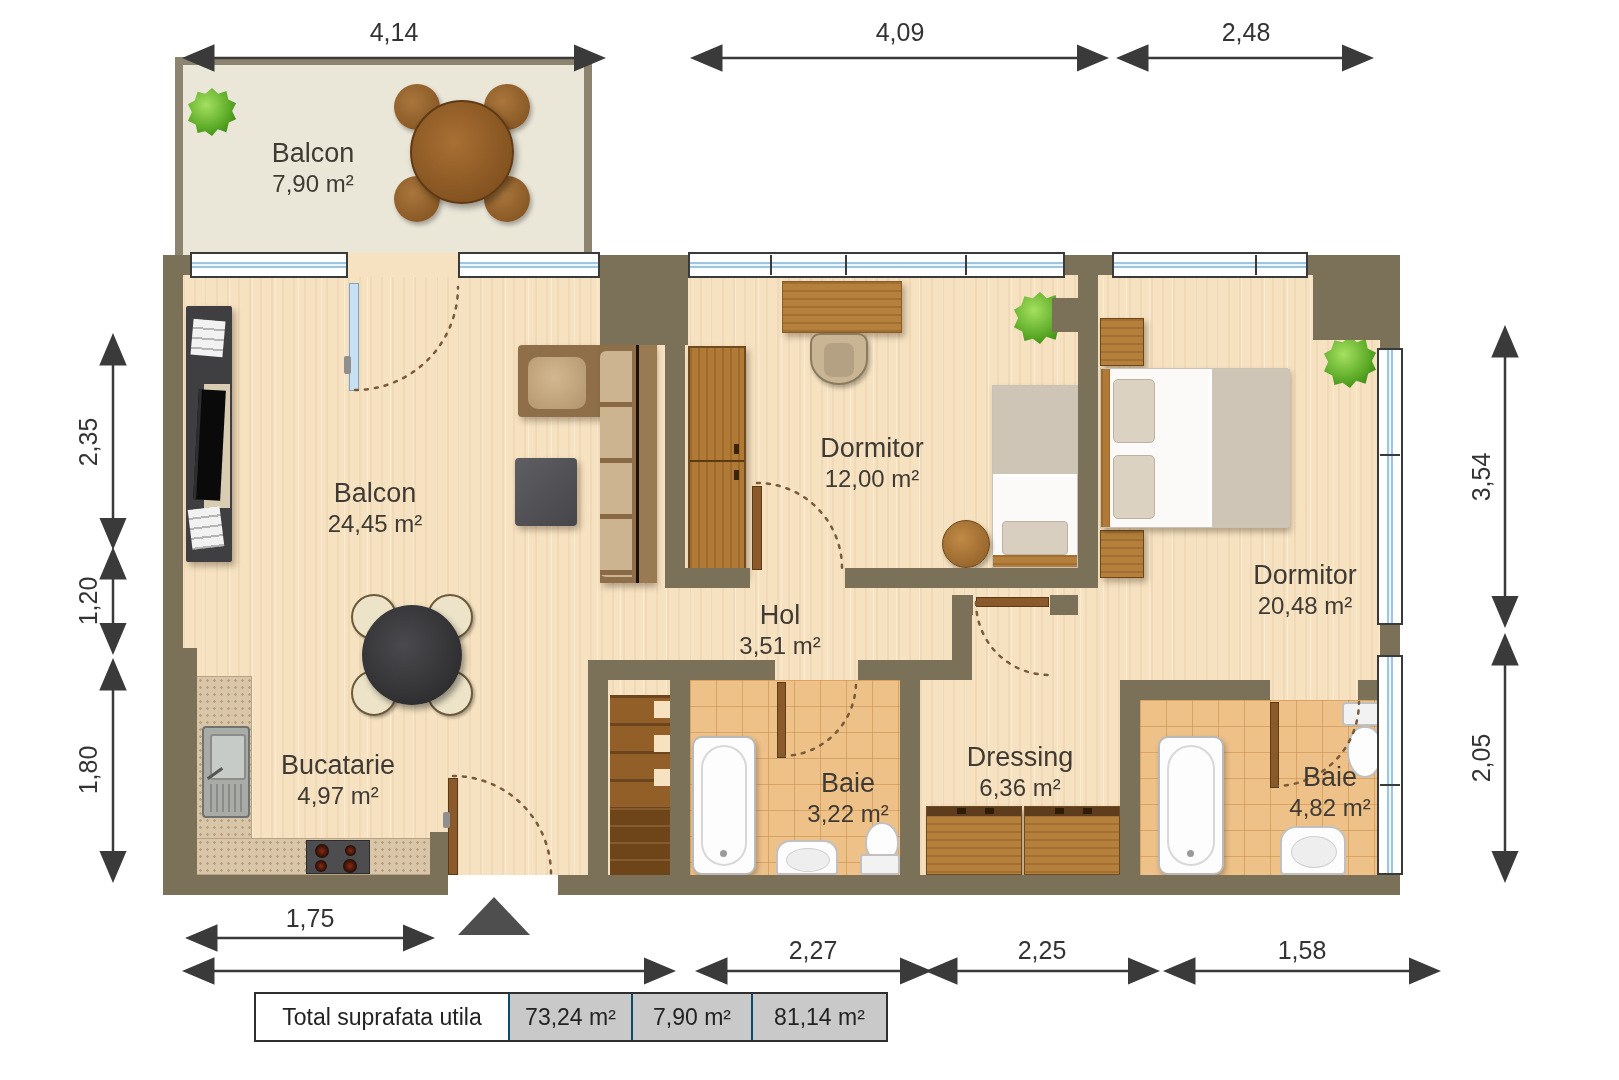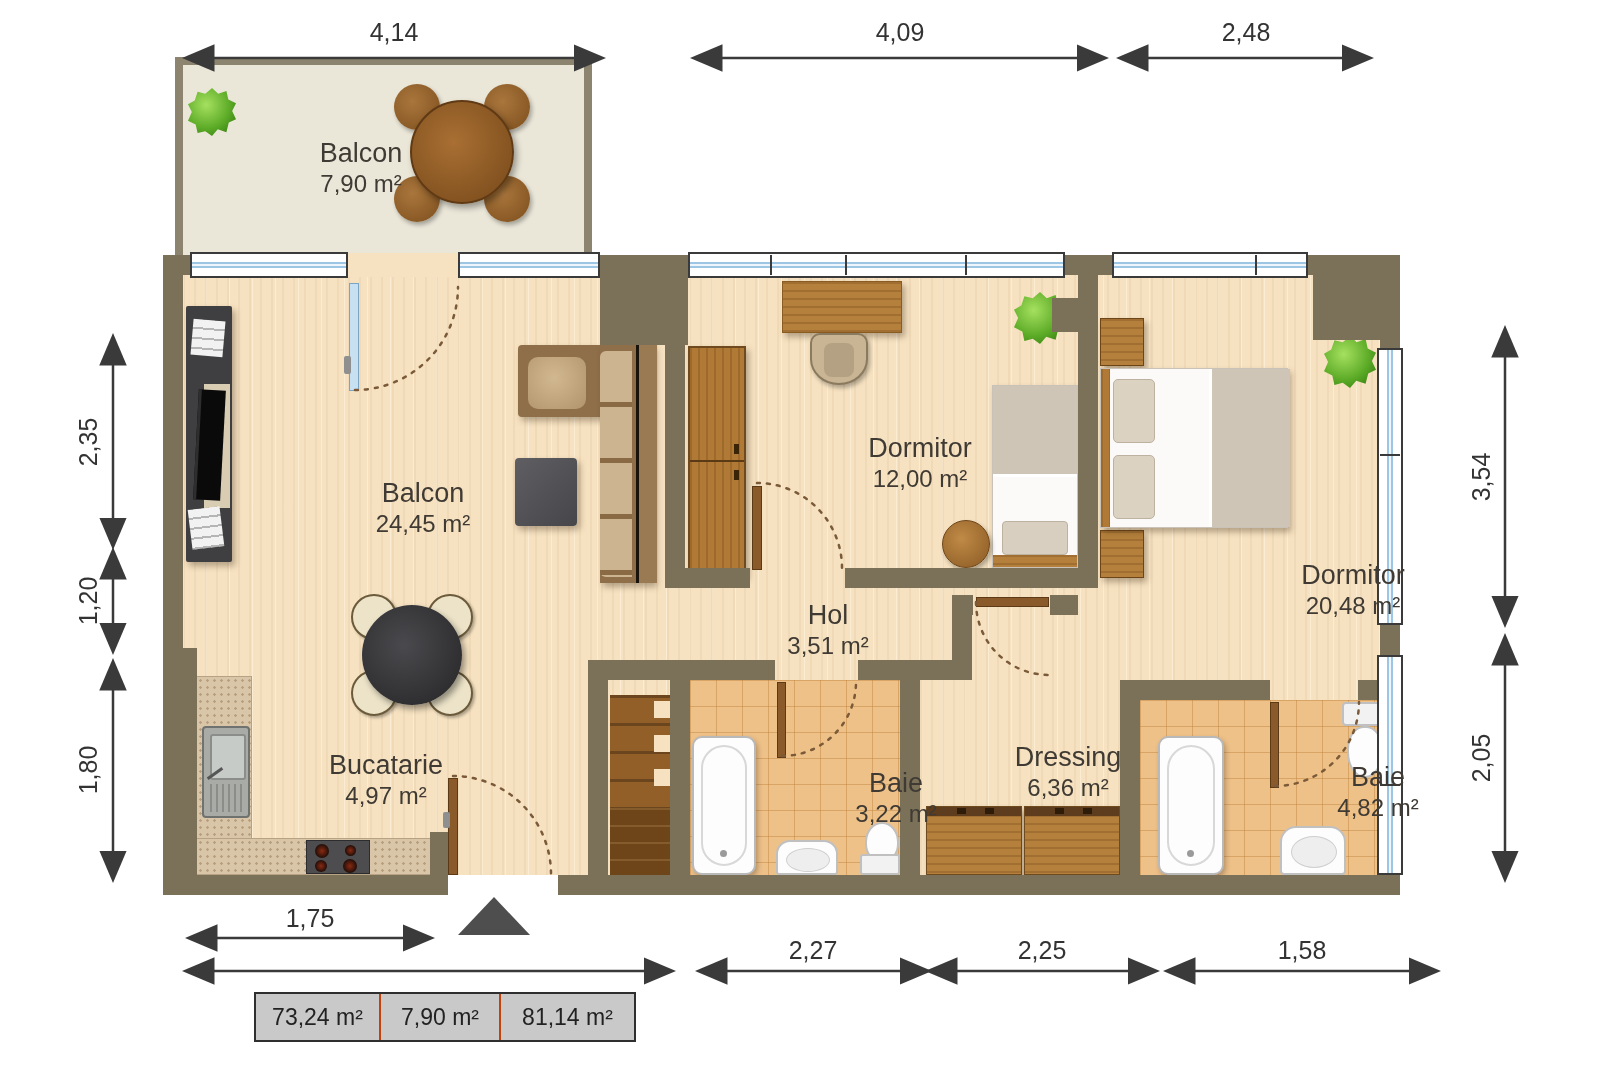--- a/index.html
+++ b/index.html
@@ -35,30 +35,30 @@
     filter:drop-shadow(3px 3px 2px rgba(0,0,0,.30));
     clip-path:polygon(50% 0,63% 12%,80% 6%,84% 24%,100% 32%,92% 48%,100% 65%,85% 72%,80% 92%,62% 86%,50% 100%,36% 90%,20% 94%,16% 76%,0 68%,8% 50%,0 34%,14% 26%,20% 8%,36% 12%);}
   .tub{position:absolute;z-index:10;background:#fdfdfd;border:2px solid #b9b9b9;border-radius:10px;box-sizing:border-box;
        box-shadow:2px 3px 5px rgba(60,40,20,.3);}
   .tub::before{content:"";position:absolute;inset:7px;border:2px solid #d8d8d8;border-radius:26px;}
   .tub::after{content:"";position:absolute;left:50%;bottom:16px;width:7px;height:7px;margin-left:-4px;border-radius:50%;background:#9a9a9a;}
   .leaf{position:absolute;z-index:35;background:#8a5a2a;border:1px solid #5d3a16;box-sizing:border-box;}
   .glassleaf{position:absolute;z-index:35;background:#c7e0f2;border:1px solid #7aa5c4;box-sizing:border-box;}
   .handle{position:absolute;z-index:36;background:#8f8f8f;border-radius:2px;}
   
-  .room-label{position:absolute;z-index:70;text-align:center;transform:translate(-50%,-50%);line-height:1.18;white-space:nowrap;margin-left:48px;}
+  .room-label{position:absolute;z-index:70;text-align:center;transform:translate(-50%,-50%);line-height:1.18;white-space:nowrap;}
   .room-label .nm{font-size:27px;color:#3f3a33;}
   .room-label .ar{font-size:24px;color:#3f3a33;}
   .dim-label{position:absolute;z-index:70;font-size:25px;color:#333;text-align:center;transform:translate(-50%,-50%);white-space:nowrap;}
   .dim-label.rot{transform:translate(-50%,-50%) rotate(-90deg);}
   
   #sum-table{position:absolute;left:254px;top:992px;height:46px;display:flex;z-index:80;
     border:2px solid #2f2f2f;box-sizing:content-box;}
   #sum-table .cell{display:flex;align-items:center;justify-content:center;font-size:23px;color:#222;
-    border-left:2px solid #c2410c;box-sizing:border-box;background:#fff;}
+    border-left:2px solid #0c4a6e;box-sizing:border-box;background:#fff;}
   #sum-table .cell:first-child{border-left:none;}
   #sum-table .cell.gray{background:#c9c9c9;}
   
   #entry-arrow{position:absolute;left:458px;top:897px;width:0;height:0;z-index:40;
     border-left:36px solid transparent;border-right:36px solid transparent;border-bottom:38px solid #4e4e4e;}
   svg#overlay{position:absolute;left:0;top:0;z-index:60;pointer-events:none;}
 </style>
 </head>
 <body>
 
@@ -310,18 +310,19 @@
   <div class="dim-label rot" style="left:88px;top:770px;">1,80</div>
   <div class="dim-label rot" style="left:1481px;top:477px;">3,54</div>
   <div class="dim-label rot" style="left:1481px;top:758px;">2,05</div>
   <div class="dim-label" style="left:310px;top:918px;">1,75</div>
   <div class="dim-label" style="left:429px;top:988px;margin-top:40px;">4,84</div>
   <div class="dim-label" style="left:813px;top:950px;">2,27</div>
   <div class="dim-label" style="left:1042px;top:950px;">2,25</div>
   <div class="dim-label" style="left:1302px;top:950px;">1,58</div>
 
   <div id="sum-table">
+    <div class="cell" style="width:252px;">Total suprafata utila</div>
     <div class="cell gray" style="width:123px;">73,24 m²</div>
     <div class="cell gray" style="width:120px;">7,90 m²</div>
     <div class="cell gray" style="width:135px;">81,14 m²</div>
   </div>
 
 </div>
 
 </body></html>

